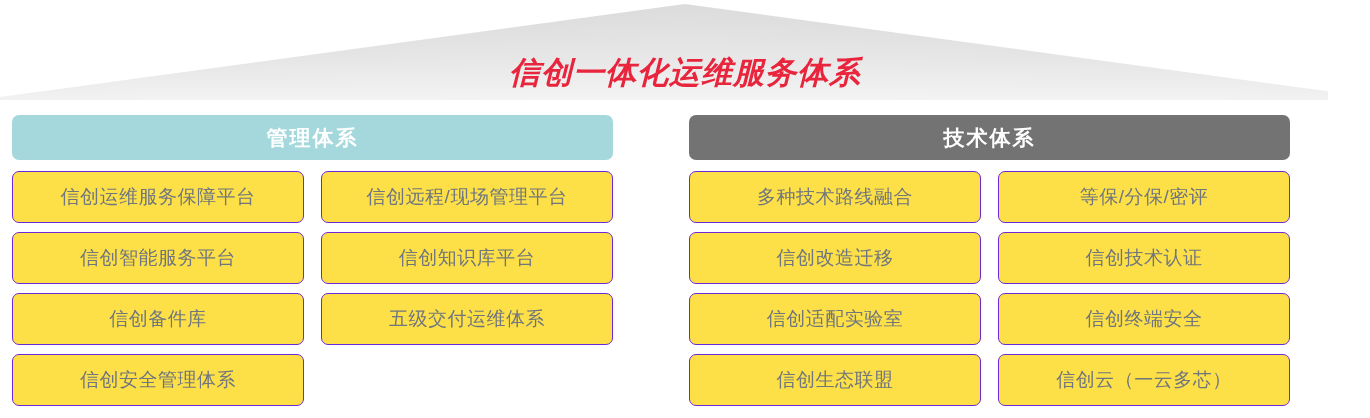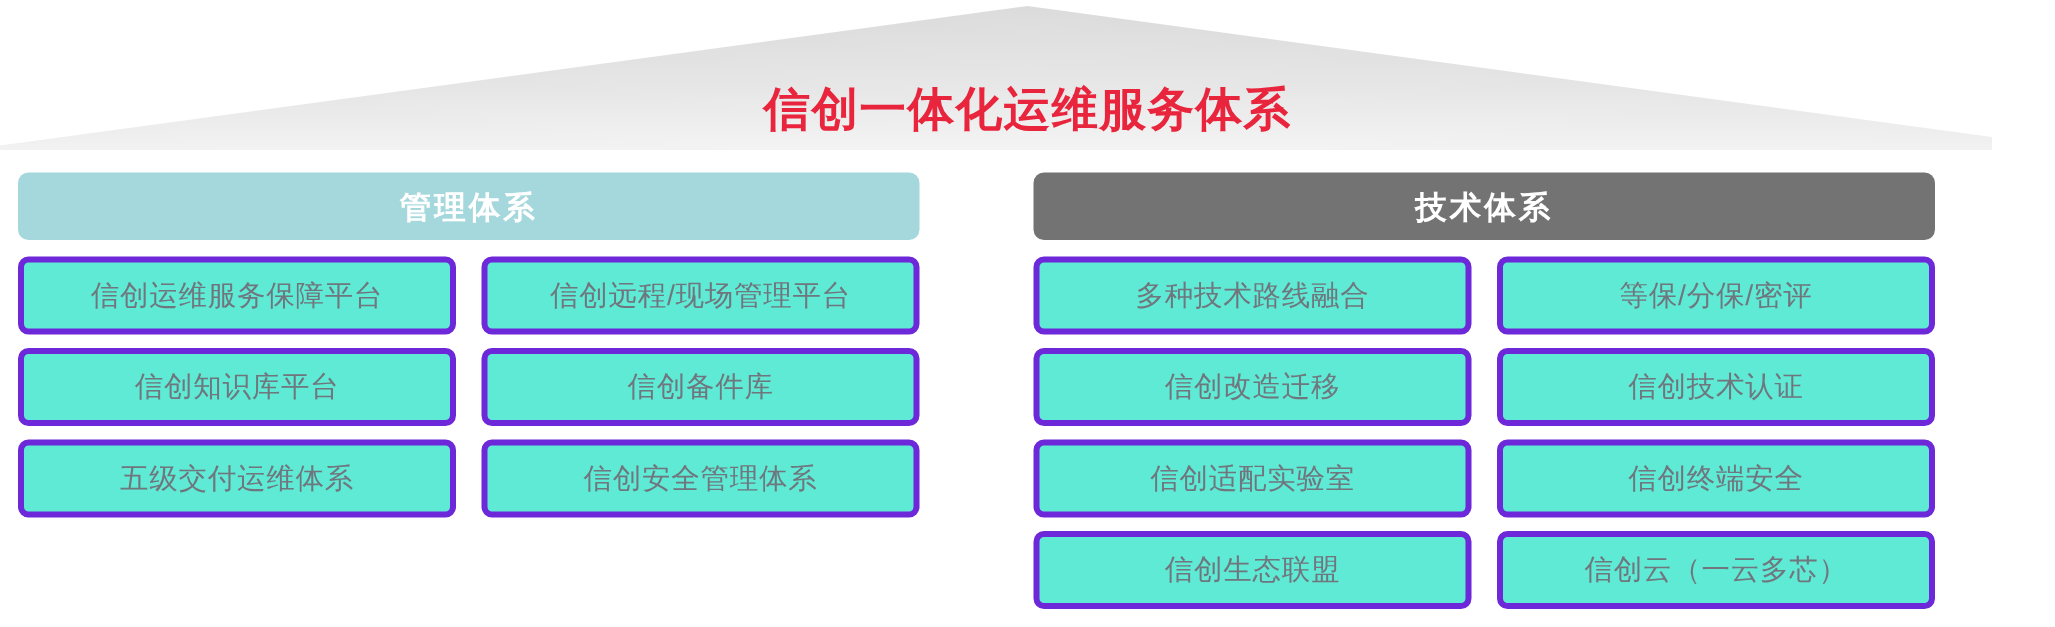--- a/index.html
+++ b/index.html
@@ -20,20 +20,21 @@
   }
 
   
   .roof {
     position: absolute;
     left: 0;
     top: 0;
     width: 1328px;
     height: 100px;
     overflow: hidden;
+    font-style: italic;
   }
   .roof svg { display: block; }
 
   .roof-title {
     position: absolute;
     left: 0;
     top: 54px;
     width: 1370px;
     text-align: center;
     font-size: 31px;
@@ -80,23 +81,23 @@
   .panel-grid {
     margin-top: 11px;
     display: grid;
     grid-template-columns: 1fr 1fr;
     column-gap: 17px;
     row-gap: 9px;
   }
 
   .cell {
     height: 52px;
-    border: 4px solid #6d28d9;
+    border: 1px solid #6d28d9;
     border-radius: 7px;
-    background: #5eead4;
+    background: #fde047;
     display: flex;
     align-items: center;
     justify-content: center;
     font-size: 19px;
     color: #70767e;
     white-space: nowrap;
     letter-spacing: 0.5px;
   }
 </style>
 </head>
@@ -130,20 +131,21 @@
     <div class="roof-title">信创一体化运维服务体系</div>
   </div>
 
   <div class="panels">
 
     <div class="panel">
       <div class="panel-header mgmt">管理体系</div>
       <div class="panel-grid">
         <div class="cell">信创运维服务保障平台</div>
         <div class="cell">信创远程/现场管理平台</div>
+        <div class="cell">信创智能服务平台</div>
         <div class="cell">信创知识库平台</div>
         <div class="cell">信创备件库</div>
         <div class="cell">五级交付运维体系</div>
         <div class="cell">信创安全管理体系</div>
       </div>
     </div>
 
     <div class="panel">
       <div class="panel-header tech">技术体系</div>
       <div class="panel-grid">

